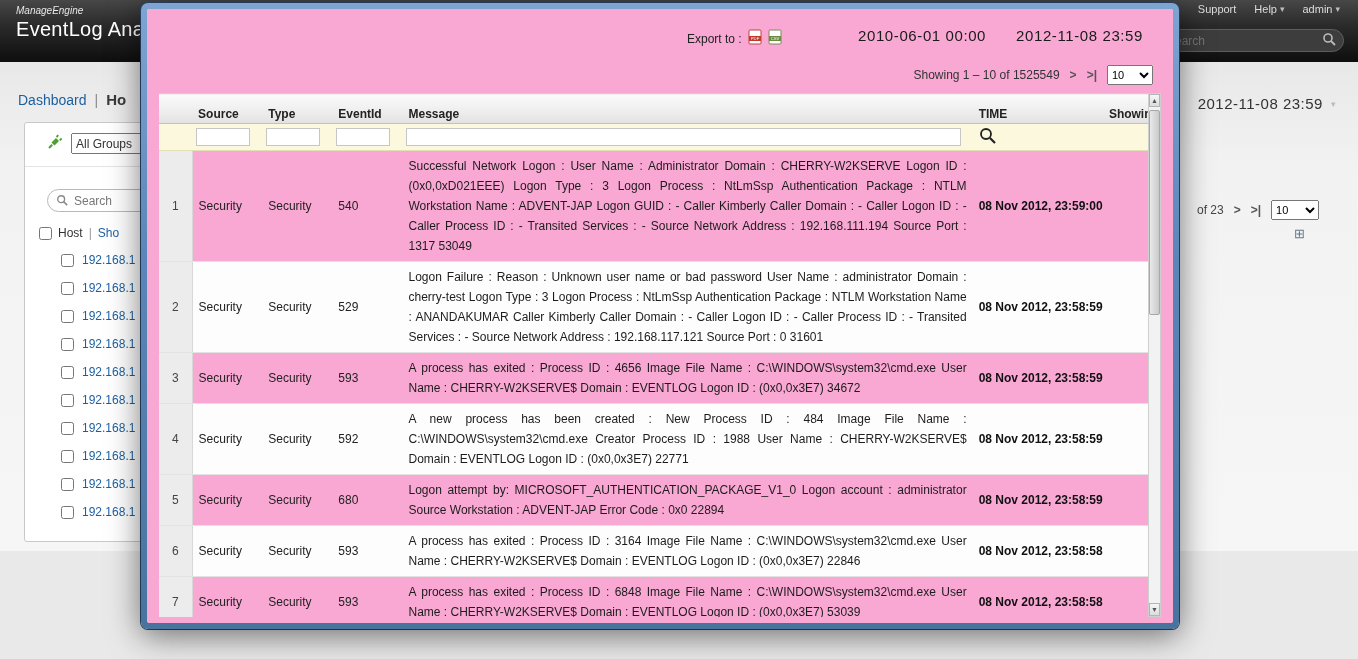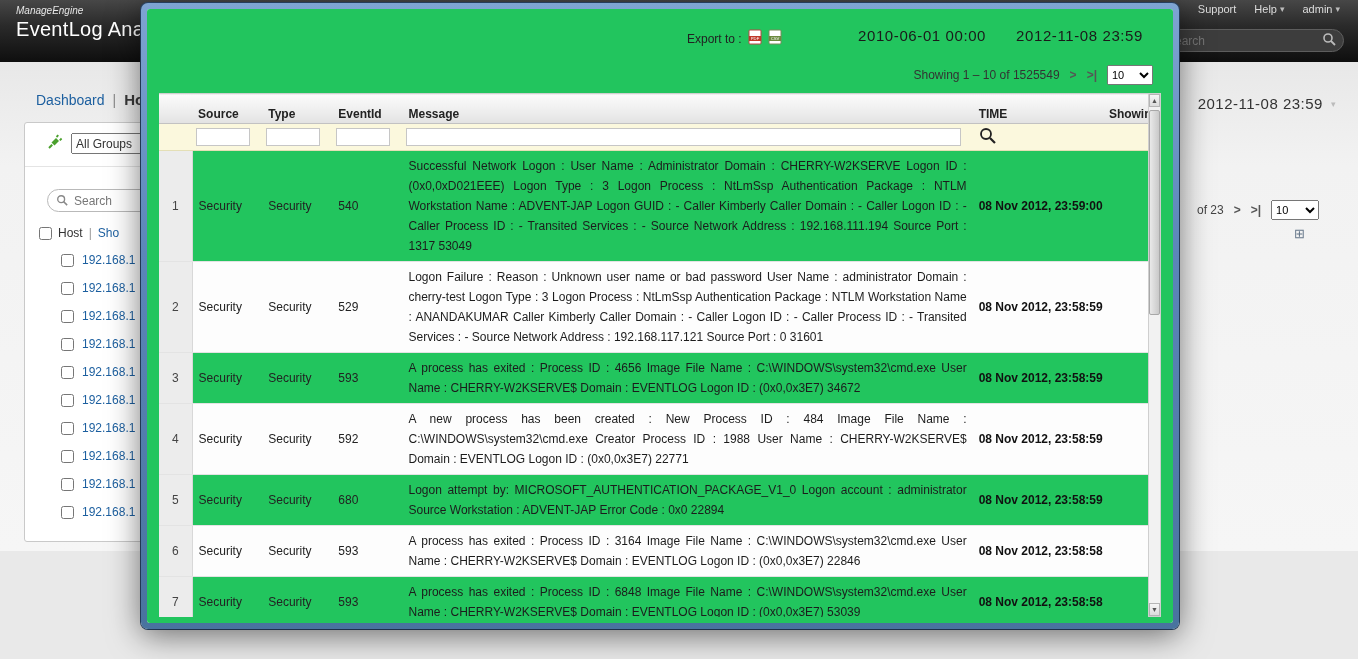--- a/index.html
+++ b/index.html
@@ -18,21 +18,21 @@
   .nav-links .nav-item { cursor:pointer; display:flex; align-items:center; gap:3px; }
   .caret { font-size:9px; color:#bbb; }
   .top-search { position:absolute; right:14px; top:29px; width:186px; height:23px;
                 background:#3d3d3d; border:1px solid #5d5d5d; border-radius:12px;
                 display:flex; align-items:center; padding:0 8px; }
   .top-search input { flex:1; background:transparent; border:none; outline:none;
                       color:#ccc; font-size:12px; font-family:inherit; }
   .mag-svg { display:inline-block; }
 
   
-  .breadcrumb { position:absolute; left:36px; top:91px; font-size:14px; color:#888;
+  .breadcrumb { position:absolute; left:18px; top:91px; font-size:14px; color:#888;
                 display:flex; gap:8px; align-items:baseline; }
   .breadcrumb .crumb-link { color:#1c5f9f; cursor:pointer; }
   .breadcrumb .crumb-section { color:#3a3a3a; font-size:15px; font-weight:bold; }
   .page-date { position:absolute; right:22px; top:95px; font-size:15px; color:#333;
                display:flex; align-items:center; gap:8px; letter-spacing:.5px; cursor:pointer; }
 
   
   .sidebar-panel { position:absolute; left:24px; top:122px; width:252px; height:420px;
                    background:#fff; border:1px solid #c9c9c9; border-radius:3px; }
   .group-row { display:flex; align-items:center; gap:8px; padding:10px 8px 12px 22px;
@@ -63,21 +63,21 @@
   .modal { position:absolute; left:141px; top:3px; width:1038px; height:626px;
            background:linear-gradient(180deg,#7ea4d2 0%,#5c86b9 40%,#49739f 100%);
            padding:6px; border-radius:7px;
            box-shadow:0 6px 32px rgba(0,0,0,.55), 0 0 0 1px #2e4b70; }
   .modal-inner { width:100%; height:100%; background:#fff; border-radius:3px; overflow:hidden;
                  display:flex; flex-direction:column; }
   .modal-titlebar { height:27px; flex:0 0 27px;
                     background:linear-gradient(180deg,#6e6e6e 0%,#3a3a3a 45%,#141414 100%);
                     color:#fff; font-size:13px; font-weight:bold; display:flex; align-items:center;
                     padding-left:12px; text-shadow:0 1px 1px rgba(0,0,0,.7); cursor:move; }
-  .modal-body { position:relative; flex:1; background:#22c55e; }
+  .modal-body { position:relative; flex:1; background:#f9a8d4; }
 
   .export-row { position:absolute; left:0; right:0; top:18px; height:24px; }
   .export-group { position:absolute; left:540px; top:2px; display:flex; align-items:center; gap:6px;
                   font-size:12px; color:#222; }
   .doc-icon { display:inline-block; cursor:pointer; }
   .range-dates { position:absolute; right:30px; top:0; display:flex; gap:30px;
                  font-size:15px; color:#1a1a1a; letter-spacing:.6px; }
 
   .showing-row { position:absolute; top:56px; right:20px; display:flex; align-items:center;
                  gap:10px; font-size:12px; color:#333; }

